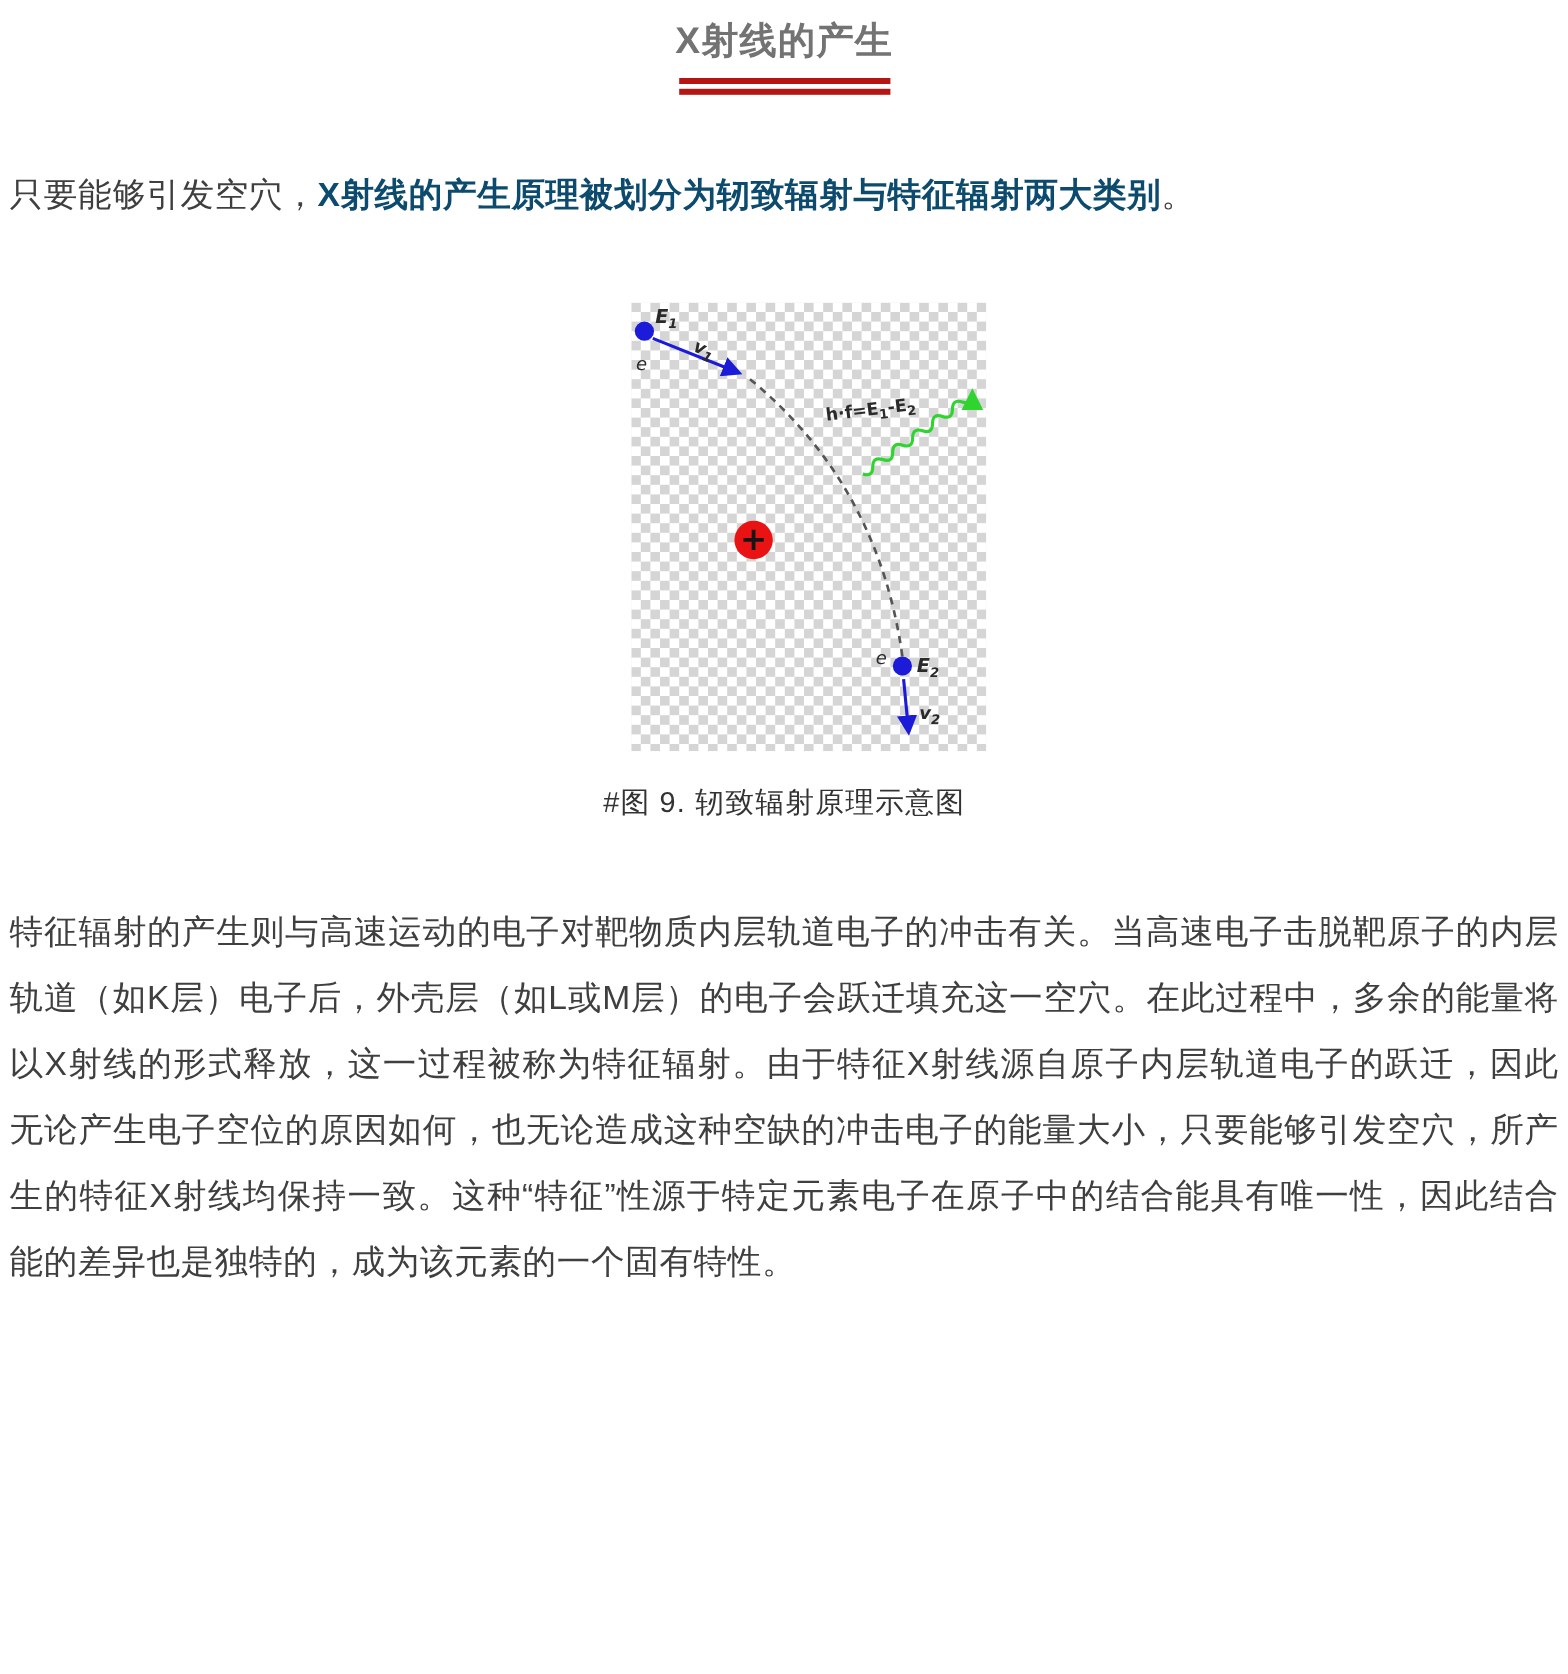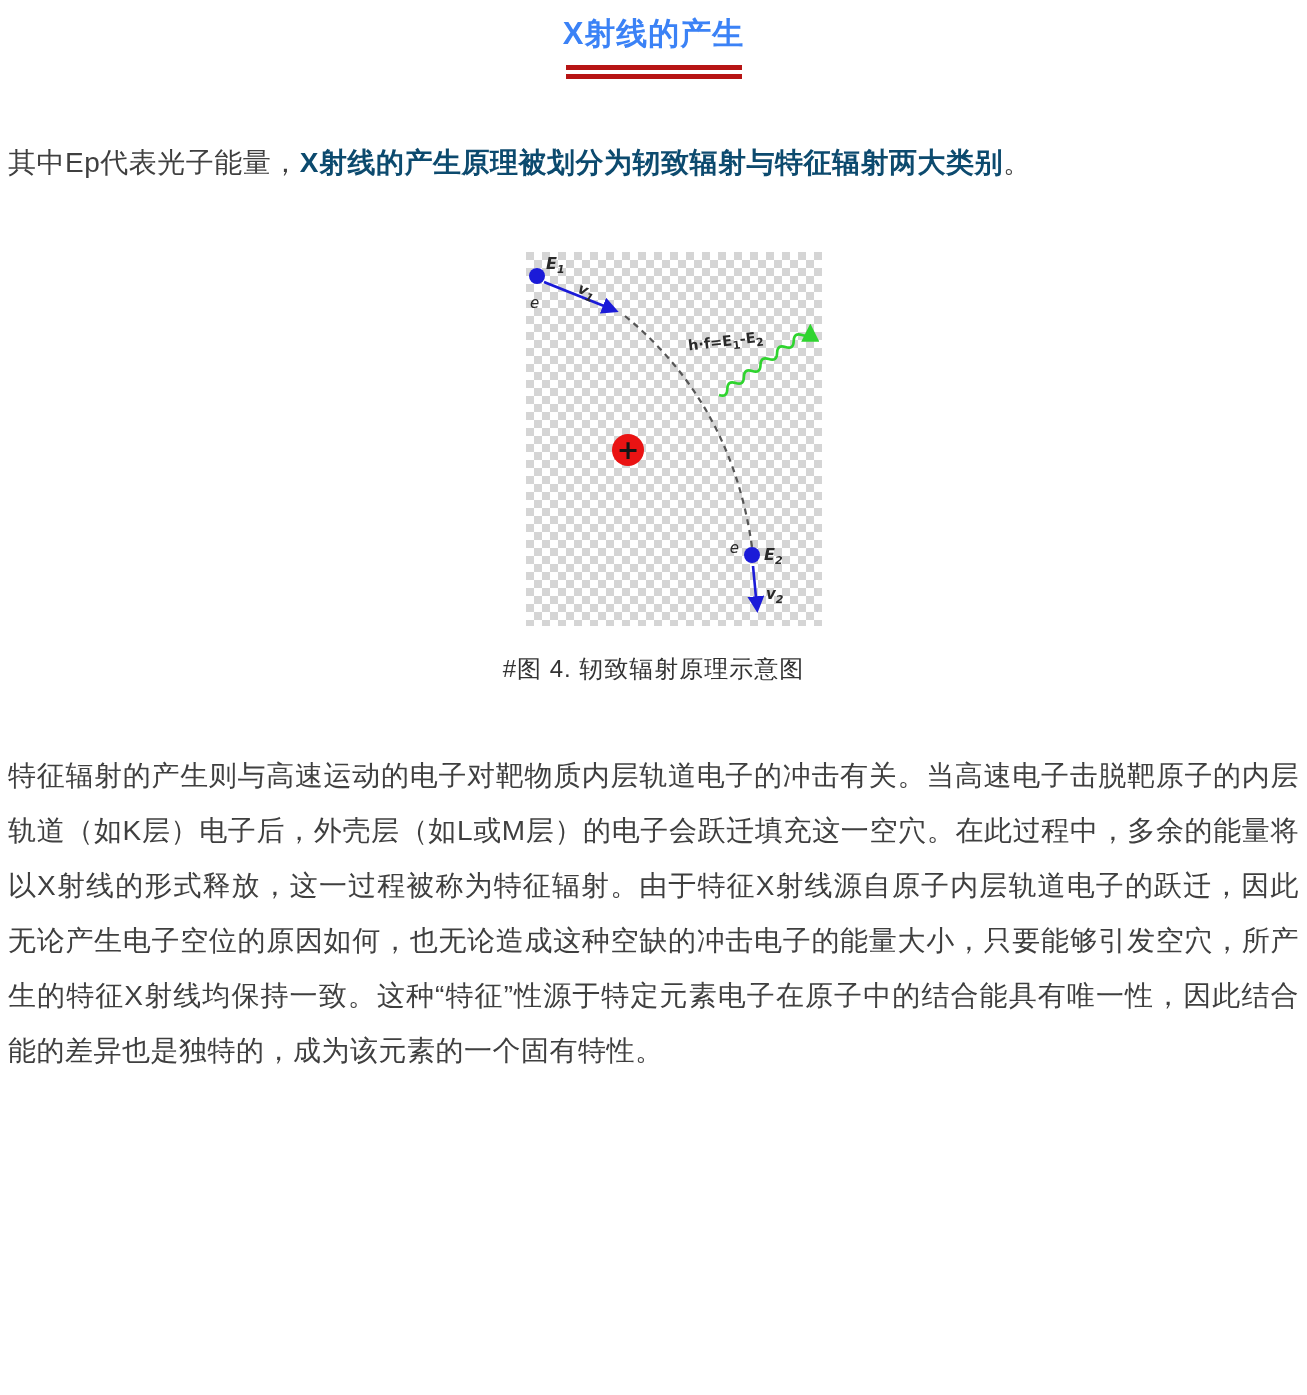--- a/index.html
+++ b/index.html
@@ -12,21 +12,21 @@
   .article {
     width: 1307px;
     padding: 16px 8px 20px 8px;
   }
   .title-wrap { text-align: center; }
   h1.page-title {
     display: inline-block;
     font-size: 31px;
     line-height: 36px;
     font-weight: 700;
-    color: #3b82f6;
+    color: #737373;
     letter-spacing: 1px;
     text-align: center;
   }
   .title-underline {
     width: 176px;
     margin: 13px auto 0 auto;
   }
   .title-underline .bar {
     height: 5px;
     background: #b71414;
@@ -75,21 +75,21 @@
 
   <div class="title-wrap">
     <h1 class="page-title">X射线的产生</h1>
     <div class="title-underline">
       <div class="bar"></div>
       <div class="gap"></div>
       <div class="bar"></div>
     </div>
   </div>
 
-  <p class="body-para para-intro"><span>其中Ep代表光子能量，</span><strong>X射线的产生原理被划分为轫致辐射与特征辐射两大类别</strong><span>。</span></p>
+  <p class="body-para para-intro"><span>只要能够引发空穴，</span><strong>X射线的产生原理被划分为轫致辐射与特征辐射两大类别</strong><span>。</span></p>
 
 
   <figure class="diagram-figure">
     <span class="diagram-box">
       <svg width="296" height="374" viewBox="0 0 296 374" xmlns="http://www.w3.org/2000/svg">
         <defs>
           <pattern id="checker" width="16" height="16" patternUnits="userSpaceOnUse">
             <rect width="16" height="16" fill="#ffffff"></rect>
             <rect x="0" y="0" width="8" height="8" fill="#d5d5d5"></rect>
             <rect x="8" y="8" width="8" height="8" fill="#d5d5d5"></rect>
@@ -123,18 +123,18 @@
         <text x="102" y="206.5" font-size="27" font-weight="bold" text-anchor="middle" fill="#151515" font-family="DejaVu Sans, sans-serif">+</text>
 
         <line x1="227" y1="314" x2="231" y2="356" stroke="#1b1bd8" stroke-width="2.6" marker-end="url(#arrow-blue)"></line>
 
         <circle cx="226" cy="303" r="8" fill="#1b1bd8"></circle>
         <text class="svg-label" x="213" y="301" font-size="15" font-style="italic" text-anchor="end">e</text>
         <text class="svg-label" x="238" y="308" font-size="16" font-style="italic" font-weight="bold"><tspan>E</tspan><tspan dy="4" font-size="11">2</tspan></text>
         <text class="svg-label" x="240" y="347" font-size="15" font-style="italic" font-weight="bold"><tspan>v</tspan><tspan dy="4" font-size="11">2</tspan></text>
       </svg>
     </span>
-    <figcaption class="figure-caption">#图 4. 轫致辐射原理示意图</figcaption>
+    <figcaption class="figure-caption">#图 9. 轫致辐射原理示意图</figcaption>
   </figure>
 
   <p class="body-para para-char">特征辐射的产生则与高速运动的电子对靶物质内层轨道电子的冲击有关。当高速电子击脱靶原子的内层轨道（如K层）电子后，外壳层（如L或M层）的电子会跃迁填充这一空穴。在此过程中，多余的能量将以X射线的形式释放，这一过程被称为特征辐射。由于特征X射线源自原子内层轨道电子的跃迁，因此无论产生电子空位的原因如何，也无论造成这种空缺的冲击电子的能量大小，只要能够引发空穴，所产生的特征X射线均保持一致。这种“特征”性源于特定元素电子在原子中的结合能具有唯一性，因此结合能的差异也是独特的，成为该元素的一个固有特性。</p>
 
 </div>
 
 </body></html>

